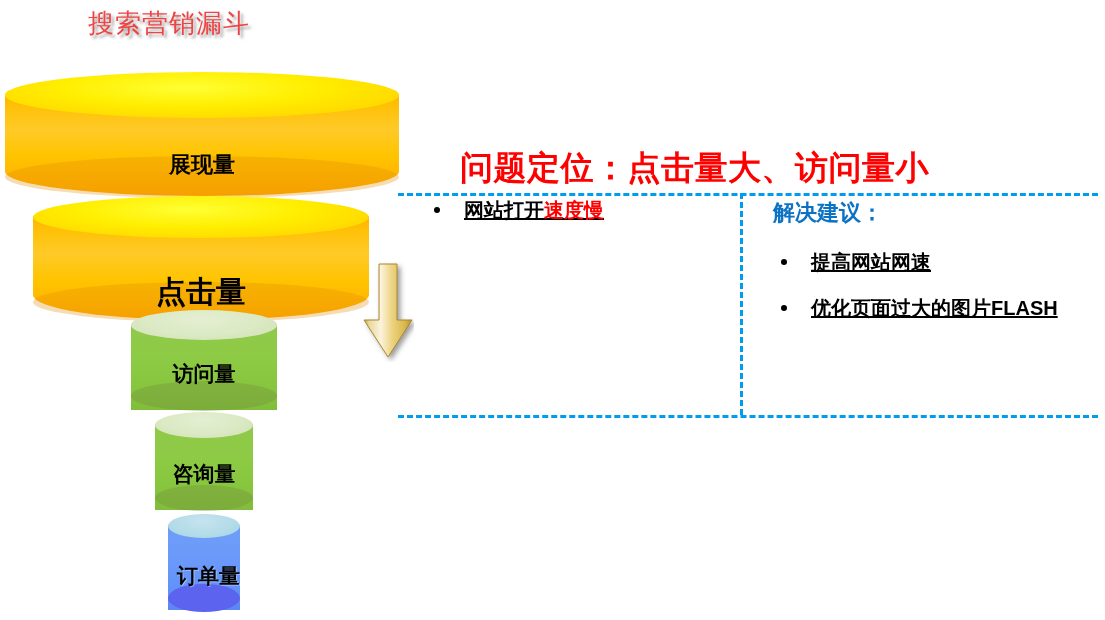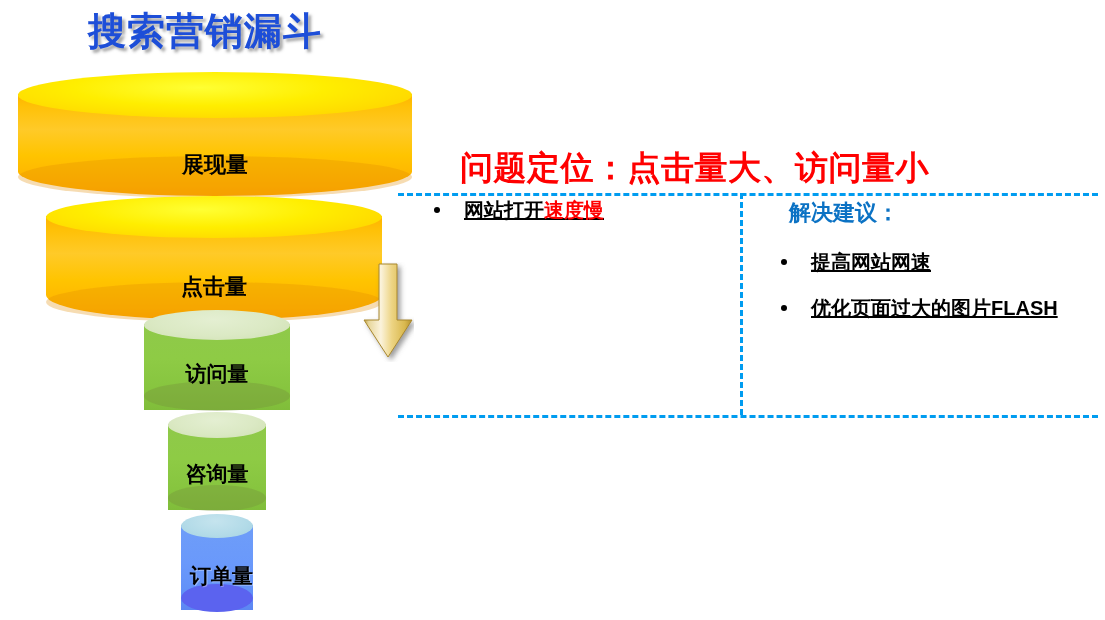--- a/index.html
+++ b/index.html
@@ -13,32 +13,32 @@
     font-family: "Liberation Sans", "DejaVu Sans", sans-serif;
     overflow: hidden;
     position: relative;
   }
 
   
   #slide-title {
     position: absolute;
     left: 88px;
     top: 6px;
-    font-size: 38px;
-    font-weight: bold;
-    color: #1d4ed8;
+    font-size: 26px;
+    font-weight: normal;
+    color: #ef4444;
     letter-spacing: 1px;
     text-shadow: 3px 3px 3px rgba(120,120,120,0.65);
     white-space: nowrap;
   }
 
   
   #funnel {
     position: absolute;
-    left: 16px;
+    left: 3px;
     top: 0;
     width: 420px;
     height: 461px;
   }
   .cyl {
     position: absolute;
   }
   .cyl .body {
     position: absolute;
     left: 0;
@@ -94,21 +94,21 @@
   #stage-1 .cap {
     top: 0; height: 42px;
     background: radial-gradient(ellipse at 46% 32%, #ffff33 0%, #ffee00 44%, #ffd400 86%, #ffc400 100%);
   }
   #stage-1 .shade {
     position: absolute;
     left: 0; right: 0; bottom: -2px; height: 40px;
     border-radius: 50%;
     background: rgba(226,140,0,0.30);
   }
-  #stage-1 .label { top: 76px; font-size: 22px; }
+  #stage-1 .label { top: 76px; font-size: 30px; }
 
   
   #stage-2 { left: 128px; top: 310px; width: 146px; height: 100px; }
   #stage-2 .body {
     background: linear-gradient(to bottom,
       #8fc94a 0%, #8ecb45 40%, #87c53f 75%, #80bd3a 100%);
     top: 14px;
   }
   #stage-2 .cap {
     top: 0; height: 30px;
@@ -210,21 +210,21 @@
   }
   #col-left { left: 22px; width: 315px; }
   #col-right { left: 365px; width: 330px; }
   .col-title {
     font-size: 22px;
     font-weight: bold;
     color: #0b72c4;
     white-space: nowrap;
     margin-bottom: 22px;
   }
-  #col-right .col-title { margin-left: 26px; }
+  #col-right .col-title { margin-left: 10px; }
   .bullet-list {
     list-style: none;
     margin: 0;
     padding: 0;
     text-decoration: underline;
   }
   .bullet-list li {
     position: relative;
     padding-left: 44px;
     font-size: 20px;

